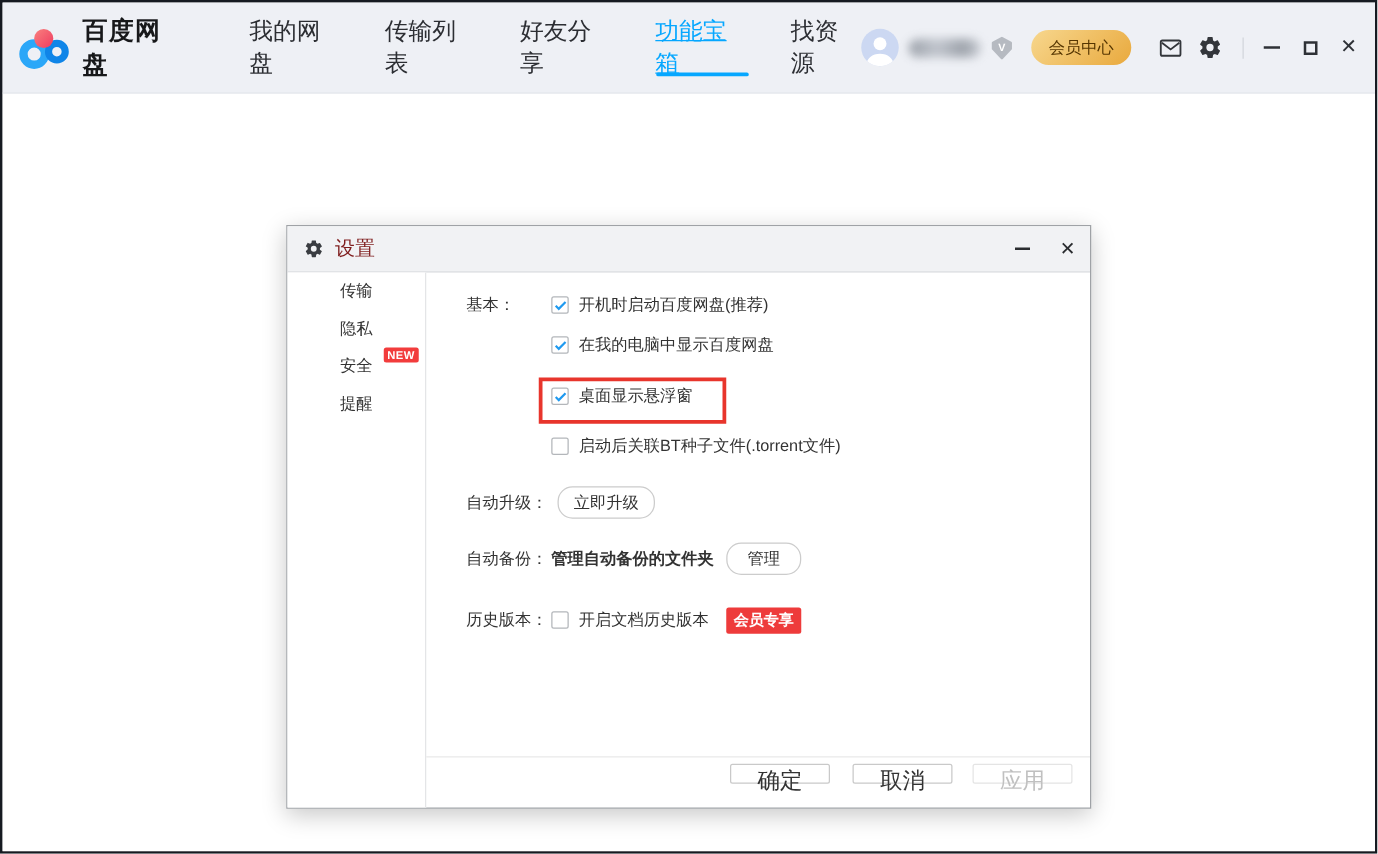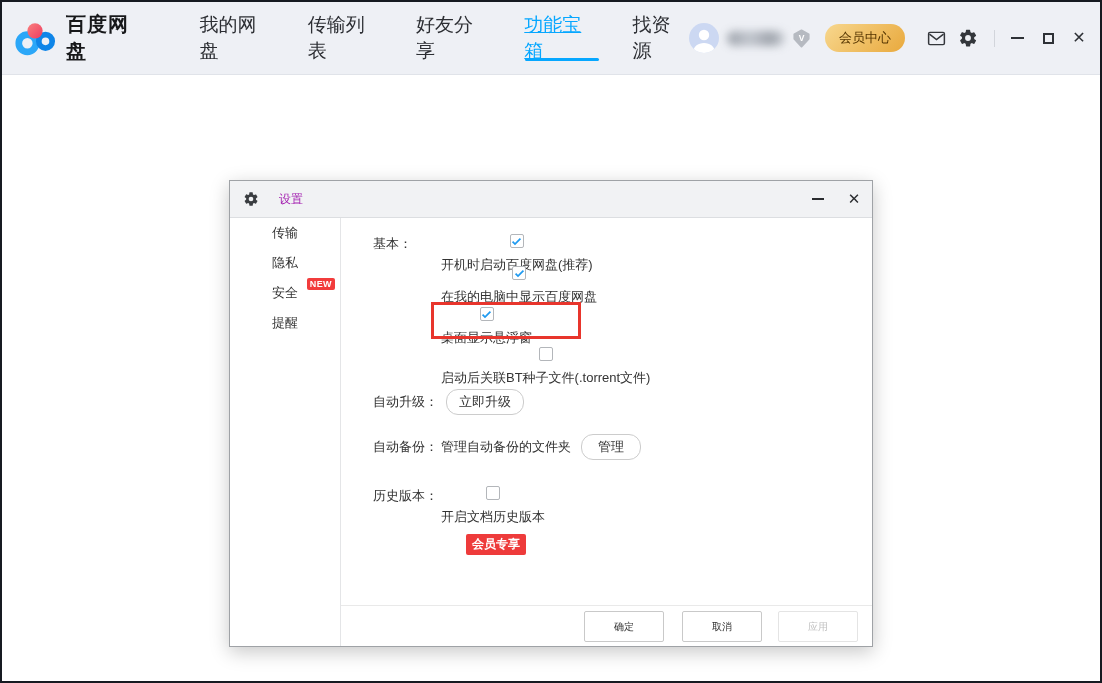--- a/index.html
+++ b/index.html
@@ -26,40 +26,40 @@
   .min-line { width:13px; height:2px; background:#2e3136; }
   .max-box { width:11px; height:11px; border:2px solid #2e3136; }
   .close-glyph { font-size:16px; line-height:1; }
 
   
   .main { position:absolute; left:0; top:73px; right:0; bottom:0; background:#fff; }
 
   
   .dialog { position:absolute; left:227px; top:105px; width:644px; height:467px; background:#fff; border:1px solid #9fa2a6; box-shadow:0 5px 18px rgba(0,0,0,.22); }
   .dlg-header { height:37px; background:#f1f2f4; border-bottom:1px solid #dcdee1; display:flex; align-items:center; padding:0 0 0 13px; }
-  .dlg-title { margin-left:20px; font-size:12px; color:#a21caf; flex:1; }
+  .dlg-title { margin-left:9px; font-size:16px; color:#7f1d1d; flex:1; }
   .dlg-winbtn { width:36px; height:100%; display:flex; align-items:center; justify-content:center; cursor:pointer; color:#2a2c2f; }
   .dlg-min-line { width:12px; height:2px; background:#2a2c2f; }
   .dlg-close-glyph { font-size:15px; }
 
   .dlg-body { display:flex; height:428px; }
   .side { width:111px; border-right:1px solid #e4e5e7; background:#fff; }
   .side-item { position:relative; height:30px; line-height:30px; text-align:center; font-size:13px; color:#333; cursor:pointer; }
   .side-item.selected { background:#e5f4fd; color:#2aa3e8; }
   .new-badge { position:absolute; top:0; right:5px; background:#f23c3c; color:#fff; font-size:9px; font-weight:bold; line-height:12px; padding:0 3px; border-radius:2px; letter-spacing:.4px; }
 
   .content { position:relative; flex:1; font-size:13px; color:#333; }
   .sec-label { position:absolute; left:32px; height:20px; line-height:20px; color:#333; }
-  .cb-row { position:absolute; left:100px; height:20px; display:flex; align-items:center; gap:8px; white-space:nowrap;flex-direction:column; }
+  .cb-row { position:absolute; left:100px; height:20px; display:flex; align-items:center; gap:8px; white-space:nowrap; }
   .cb { width:14px; height:14px; border:1px solid #b3b6ba; border-radius:2px; background:#fff; display:inline-flex; align-items:center; justify-content:center; cursor:pointer; flex:0 0 auto; }
   .hl-box { position:absolute; left:90px; top:84px; width:150px; height:37px; border:3px solid #e8352c; pointer-events:none; }
   .dlg-btn { position:absolute; height:26px; background:#fff; border:1px solid #ccc; border-radius:12px; font-size:13px; color:#333; text-align:center; line-height:24px; cursor:pointer; font-family:inherit; }
   .vip-tag { margin-left:6px; background:#ee3b3b; color:#fff; font-size:12px; font-weight:bold; padding:2px 6px; border-radius:2px; }
   .footer-sep { position:absolute; left:0; right:0; top:387px; height:1px; background:#e9e9e9; }
-  .foot-btn { position:absolute; top:393px; width:80px; height:31px; background:#fff; border:1px solid #c9c9c9; border-radius:2px; font-size:10px; color:#333; cursor:pointer; font-family:inherit; }
+  .foot-btn { position:absolute; top:393px; width:80px; height:16px; background:#fff; border:1px solid #c9c9c9; border-radius:2px; font-size:18px; color:#333; cursor:pointer; font-family:inherit; }
   .foot-btn.disabled { color:#c0c0c0; border-color:#e4e4e4; cursor:default; }
 </style>
 </head>
 <body>
 
 <div class="window">
 
   <div class="topbar">
     <svg class="logo" viewBox="0 0 44 37">
       <defs>
@@ -182,21 +182,21 @@
 
           <div class="cb-row" style="top:129px;">
             <span class="cb"></span>
             <span>启动后关联BT种子文件(.torrent文件)</span>
           </div>
 
           <div class="sec-label" style="top:174px;">自动升级：</div>
           <button class="dlg-btn" style="left:105px; top:171px; width:78px;">立即升级</button>
 
           <div class="sec-label" style="top:219px;">自动备份：</div>
-          <div class="sec-label" style="left:100px; top:219px;">管理自动备份的文件夹</div>
+          <div class="sec-label" style="left:100px; top:219px;font-weight:bold;">管理自动备份的文件夹</div>
           <button class="dlg-btn" style="left:240px; top:216px; width:60px;">管理</button>
 
           <div class="sec-label" style="top:268px;">历史版本：</div>
           <div class="cb-row" style="top:268px;">
             <span class="cb"></span>
             <span>开启文档历史版本</span>
             <span class="vip-tag">会员专享</span>
           </div>
 
           <div class="footer-sep"></div>

